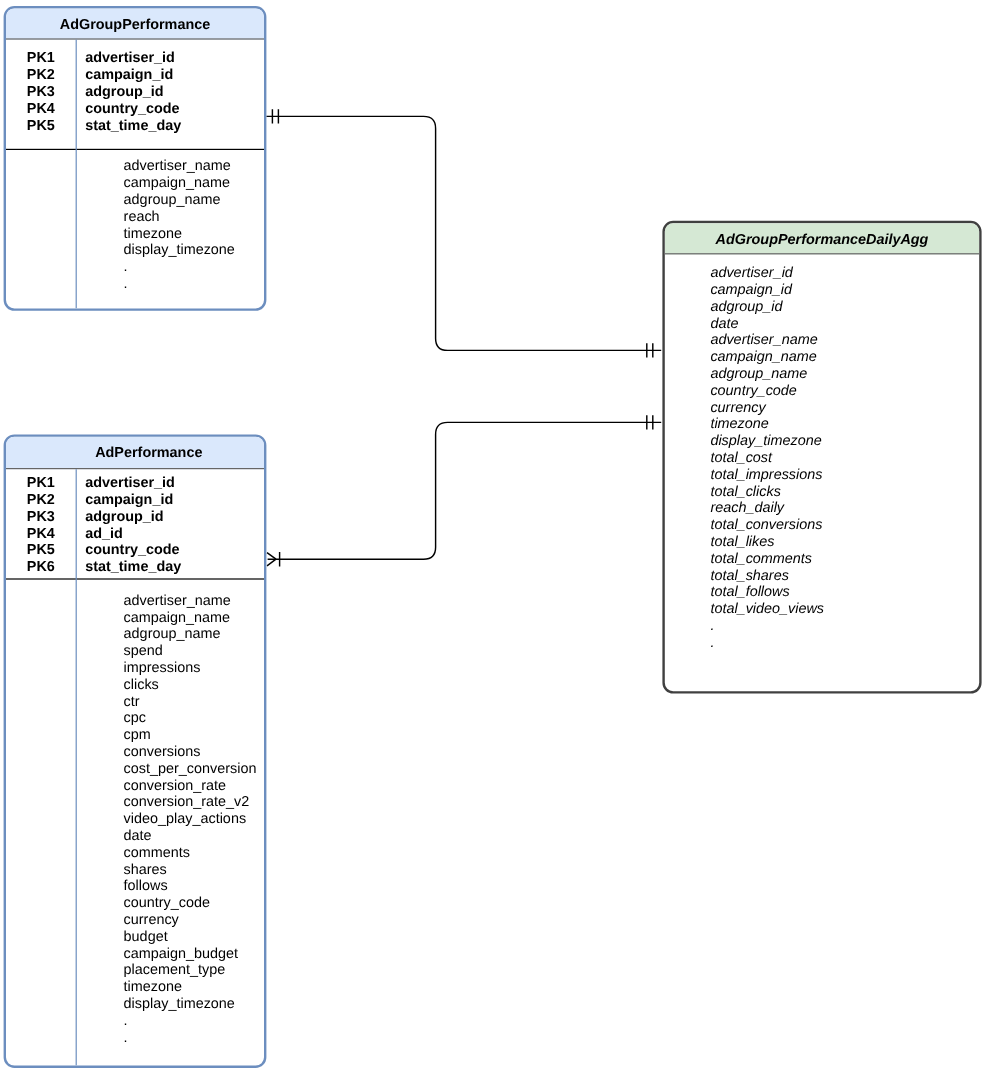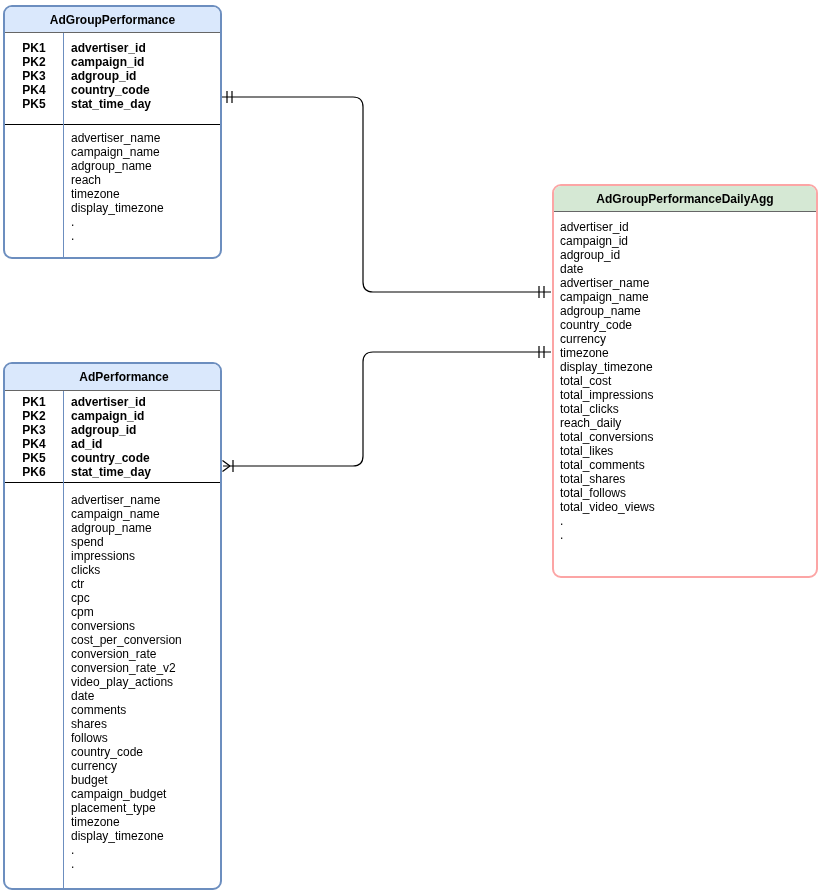--- a/index.html
+++ b/index.html
@@ -14,21 +14,21 @@
   .edges { position:absolute; left:0; top:0; pointer-events:none; }
 
   .entity {
     position:absolute;
     box-sizing:border-box;
     background:#ffffff;
     border-radius:9px;
     overflow:hidden;
   }
   .entity.blue  { border:2px solid #6c8ebf; }
-  .entity.green { border:2px solid #fca5a5; }
+  .entity.green { border:2px solid #404040;font-style:italic; }
 
   .e-header {
     box-sizing:border-box;
     display:flex; align-items:center; justify-content:center;
     font-size:12px; font-weight:bold;
     border-bottom:1px solid #666666;
   }
   .blue  .e-header { background:#dae8fc; }
   .green .e-header { background:#d5e8d4; }
 
@@ -39,21 +39,21 @@
   }
   .pk-row {
     display:grid; grid-template-columns:58px 1fr;
     height:14px; line-height:14px;
     font-size:12px; font-weight:bold;
     white-space:nowrap;
   }
   .pk-key   { text-align:center; }
   .pk-field { padding-left:8px; }
 
-  .fields-section { box-sizing:border-box; padding-top:6px; }
+  .fields-section { box-sizing:border-box; padding-top:6px;padding-left:32px; }
   .f-row {
     display:grid; grid-template-columns:58px 1fr;
     height:14px; line-height:14px;
     font-size:12px; font-weight:normal;
     white-space:nowrap;
   }
   .f-name { padding-left:8px; }
 
   .green .fields-section { padding-top:8px; }
   .green .f-row { display:block; }

